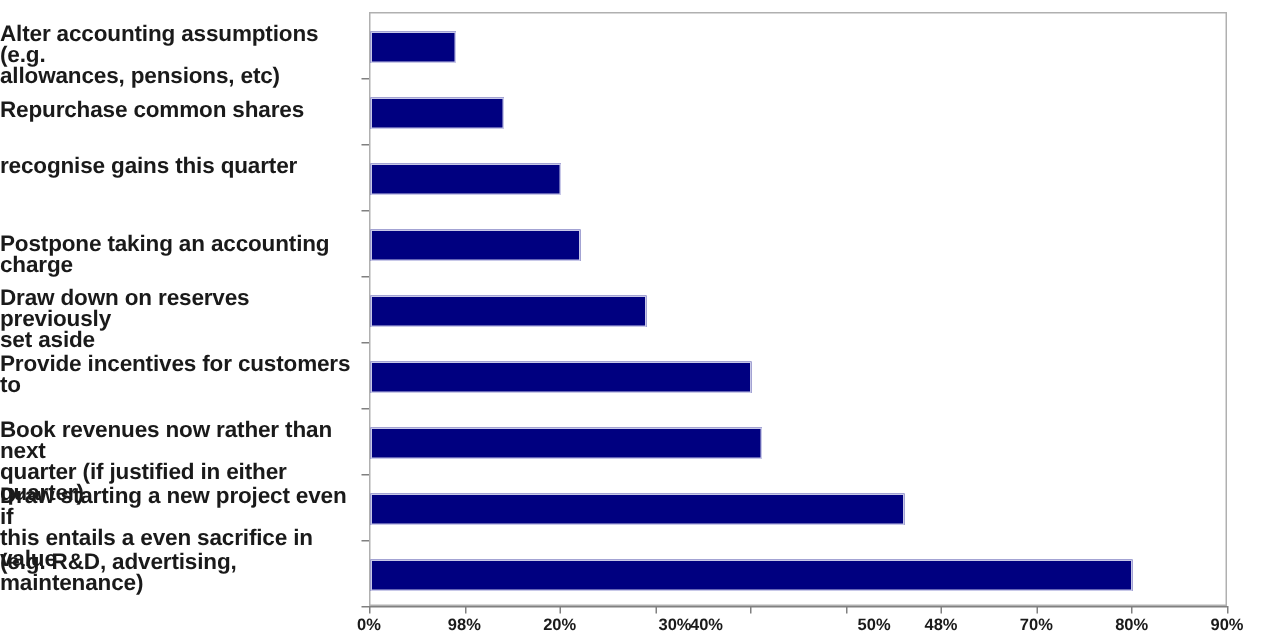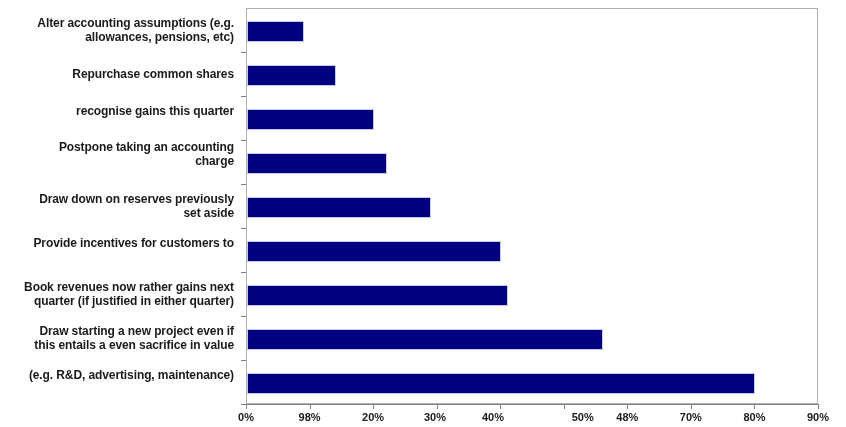--- a/index.html
+++ b/index.html
@@ -55,22 +55,21 @@
     position: absolute;
     left: 0;
     top: 8px;
     width: 242px;
     height: 396px;
   }
   .cat-label {
     position: absolute;
     right: 8px;
     width: 234px;
-    text-align: right;
-    font-size: 12px;
+    font-size: 15px;
     font-weight: bold;
     color: #1a1a1a;
     line-height: 14px;
     letter-spacing: -0.1px;
   }
   
   #x-axis-line {
     position: absolute;
     left: 246px;
     top: 404px;
@@ -113,33 +112,33 @@
       <div class="cat-label" style="top: 8px; color: rgb(26, 26, 26);">
         <div>Alter accounting assumptions (e.g.</div>
         <div>allowances, pensions, etc)</div>
       </div>
       <div class="cat-label" style="top: 59px; color: rgb(26, 26, 26);">
         <div>Repurchase common shares</div>
       </div>
       <div class="cat-label" style="top: 96px; color: rgb(26, 26, 26);">
         <div>recognise gains this quarter</div>
       </div>
-      <div class="cat-label" style="top: 132px; color: rgb(26, 26, 26);">
+      <div class="cat-label" style="top: 148px; color: rgb(26, 26, 26);">
         <div>Postpone taking an accounting</div>
         <div>charge</div>
       </div>
       <div class="cat-label" style="top: 184px; color: rgb(26, 26, 26);">
         <div>Draw down on reserves previously</div>
         <div>set aside</div>
       </div>
       <div class="cat-label" style="top: 228px; color: rgb(26, 26, 26);">
         <div>Provide incentives for customers to</div>
       </div>
       <div class="cat-label" style="top: 272px; color: rgb(26, 26, 26);">
-        <div>Book revenues now rather gains next</div>
+        <div>Book revenues now rather than next</div>
         <div>quarter (if justified in either quarter)</div>
       </div>
       <div class="cat-label" style="top: 316px; color: rgb(26, 26, 26);">
         <div>Draw starting a new project even if</div>
         <div>this entails a even sacrifice in value</div>
       </div>
       <div class="cat-label" style="top: 360px; color: rgb(26, 26, 26);">
         <div>(e.g. R&amp;D, advertising, maintenance)</div>
       </div>
     </div>
@@ -178,23 +177,23 @@
 
   <div id="x-axis-line"></div>
   <div id="x-axis">
       <div class="x-tick" style="left: 246px; background: rgb(128, 128, 128);"></div>
       <div class="x-tick-label" style="left: 246px; color: rgb(26, 26, 26);">0%</div>
       <div class="x-tick" style="left: 309.556px; background: rgb(128, 128, 128);"></div>
       <div class="x-tick-label" style="left: 309.556px; color: rgb(26, 26, 26);">98%</div>
       <div class="x-tick" style="left: 373.111px; background: rgb(128, 128, 128);"></div>
       <div class="x-tick-label" style="left: 373.111px; color: rgb(26, 26, 26);">20%</div>
       <div class="x-tick" style="left: 436.667px; background: rgb(128, 128, 128);"></div>
-      <div class="x-tick-label" style="left: 435px; color: rgb(26, 26, 26);">30%</div>
+      <div class="x-tick-label" style="left: 450px; color: rgb(26, 26, 26);">30%</div>
       <div class="x-tick" style="left: 500.222px; background: rgb(128, 128, 128);"></div>
-      <div class="x-tick-label" style="left: 493px; color: rgb(26, 26, 26);">40%</div>
+      <div class="x-tick-label" style="left: 471px; color: rgb(26, 26, 26);">40%</div>
       <div class="x-tick" style="left: 563.778px; background: rgb(128, 128, 128);"></div>
       <div class="x-tick-label" style="left: 563.778px; color: rgb(26, 26, 26); text-align: right;">50%</div>
       <div class="x-tick" style="left: 627.333px; background: rgb(128, 128, 128);"></div>
       <div class="x-tick-label" style="left: 627.333px; color: rgb(26, 26, 26);">48%</div>
       <div class="x-tick" style="left: 690.889px; background: rgb(128, 128, 128);"></div>
       <div class="x-tick-label" style="left: 690.889px; color: rgb(26, 26, 26);">70%</div>
       <div class="x-tick" style="left: 754.444px; background: rgb(128, 128, 128);"></div>
       <div class="x-tick-label" style="left: 754.444px; color: rgb(26, 26, 26);">80%</div>
       <div class="x-tick" style="left: 818px; background: rgb(128, 128, 128);"></div>
       <div class="x-tick-label" style="left: 818px; color: rgb(26, 26, 26);">90%</div>

